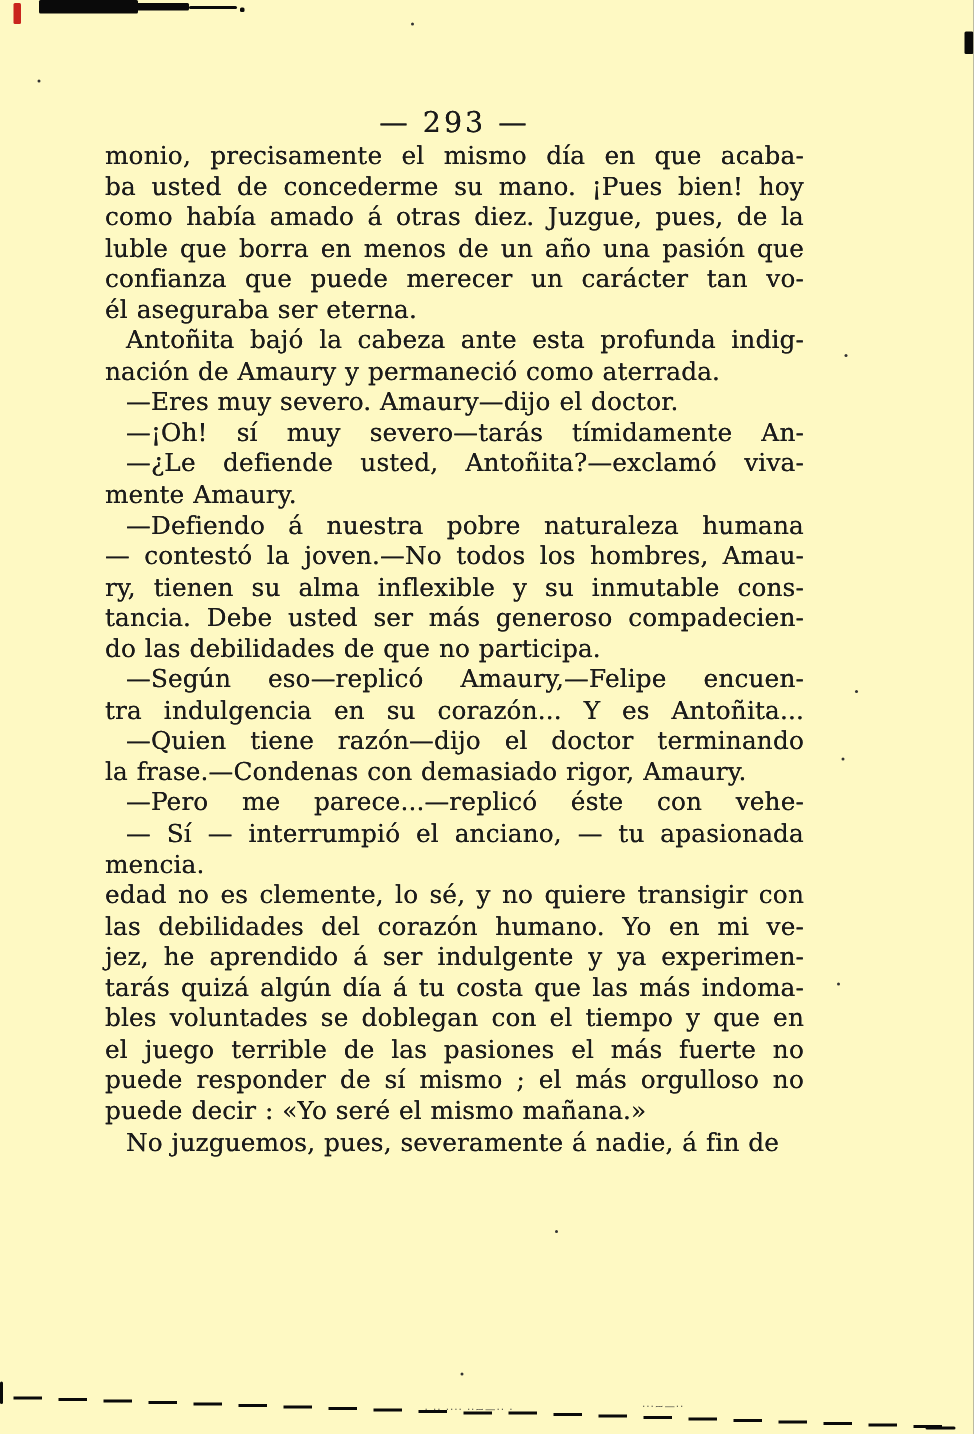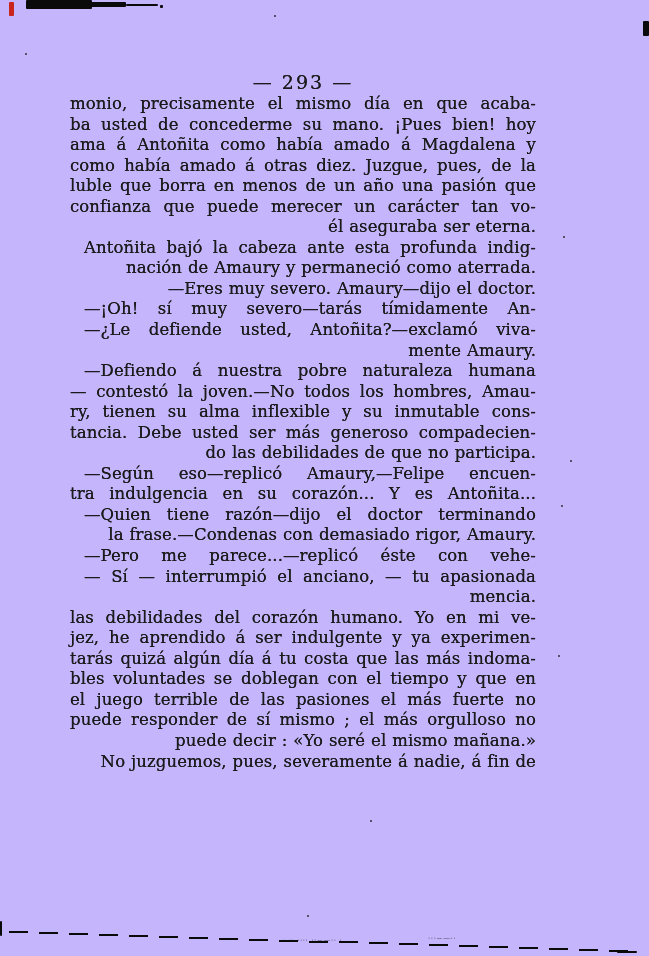--- a/index.html
+++ b/index.html
@@ -1,49 +1,48 @@
 <!DOCTYPE html>
 <html><head>
 <meta charset="utf-8">
 <style>
   html,body{margin:0;padding:0;background:#888;}
   .page{
-    position:relative;width:649px;height:956px;background:#c4b5fd;
+    position:relative;width:649px;height:956px;background:#fef9c3;
     font-family:"DejaVu Serif", serif;color:#1b1b1b;overflow:hidden;
   }
   .pagenum{
     position:absolute;top:71px;left:70px;width:466px;text-align:center;
     font-size:19px;letter-spacing:2px;text-shadow:0 0 0.4px #222;
   }
   .text-block{
     position:absolute;top:94px;left:70px;width:466px;
     font-size:16.5px;line-height:20.55px;letter-spacing:0.1px;word-spacing:0.5px;
     text-shadow:0 0 0.4px #222;
   }
-  .line{min-height:20.55px;text-align:right;}
+  .line{min-height:20.55px;text-align:left;}
   .line.just{text-align:justify;text-align-last:justify;}
   .line.ind{text-indent:14px;}
   .mark{position:absolute;border-radius:1px;}
   .dash{position:absolute;background:#0a0a0a;}
   .smudge{
     position:absolute;font-family:"DejaVu Sans",sans-serif;font-size:7px;
     letter-spacing:0.6px;color:#2a2a2a;transform:scaleY(0.75);filter:blur(0.2px);
     white-space:nowrap;
   }
   .speck{position:absolute;background:#333;border-radius:50%;}
 </style>
 </head>
 <body>
 
 <div class="page">
   <div class="pagenum">— 293 —</div>
   <div class="text-block">
       <div class="line just">monio, precisamente el mismo día en que acaba-</div>
       <div class="line just">ba usted de concederme su mano. ¡Pues bien! hoy</div>
-      <div class="line just">ama á Antoñita como había amado á Magdalena y</div>
       <div class="line just">como había amado á otras diez. Juzgue, pues, de la</div>
       <div class="line just">luble que borra en menos de un año una pasión que</div>
       <div class="line just">confianza que puede merecer un carácter tan vo-</div>
       <div class="line">él aseguraba ser eterna.</div>
       <div class="line just ind">Antoñita bajó la cabeza ante esta profunda indig-</div>
       <div class="line">nación de Amaury y permaneció como aterrada.</div>
       <div class="line ind">—Eres muy severo. Amaury—dijo el doctor.</div>
       <div class="line just ind">—¡Oh! sí muy severo—tarás tímidamente An-</div>
       <div class="line just ind">—¿Le defiende usted, Antoñita?—exclamó viva-</div>
       <div class="line">mente Amaury.</div>
@@ -52,20 +51,21 @@
       <div class="line just">ry, tienen su alma inflexible y su inmutable cons-</div>
       <div class="line just">tancia. Debe usted ser más generoso compadecien-</div>
       <div class="line">do las debilidades de que no participa.</div>
       <div class="line just ind">—Según eso—replicó Amaury,—Felipe encuen-</div>
       <div class="line just">tra indulgencia en su corazón... Y es Antoñita...</div>
       <div class="line just ind">—Quien tiene razón—dijo el doctor terminando</div>
       <div class="line">la frase.—Condenas con demasiado rigor, Amaury.</div>
       <div class="line just ind">—Pero me parece...—replicó éste con vehe-</div>
       <div class="line just ind">— Sí — interrumpió el anciano, — tu apasionada</div>
       <div class="line">mencia.</div>
+      <div class="line just">edad no es clemente, lo sé, y no quiere transigir con</div>
       <div class="line just">las debilidades del corazón humano. Yo en mi ve-</div>
       <div class="line just">jez, he aprendido á ser indulgente y ya experimen-</div>
       <div class="line just">tarás quizá algún día á tu costa que las más indoma-</div>
       <div class="line just">bles voluntades se doblegan con el tiempo y que en</div>
       <div class="line just">el juego terrible de las pasiones el más fuerte no</div>
       <div class="line just">puede responder de sí mismo ; el más orgulloso no</div>
       <div class="line">puede decir : «Yo seré el mismo mañana.»</div>
       <div class="line ind">No juzguemos, pues, severamente á nadie, á fin de</div>
     </div>
 <div class="mark" style="left: 9px; top: 2px; width: 5px; height: 14px; background: rgb(201, 37, 29);"></div>

